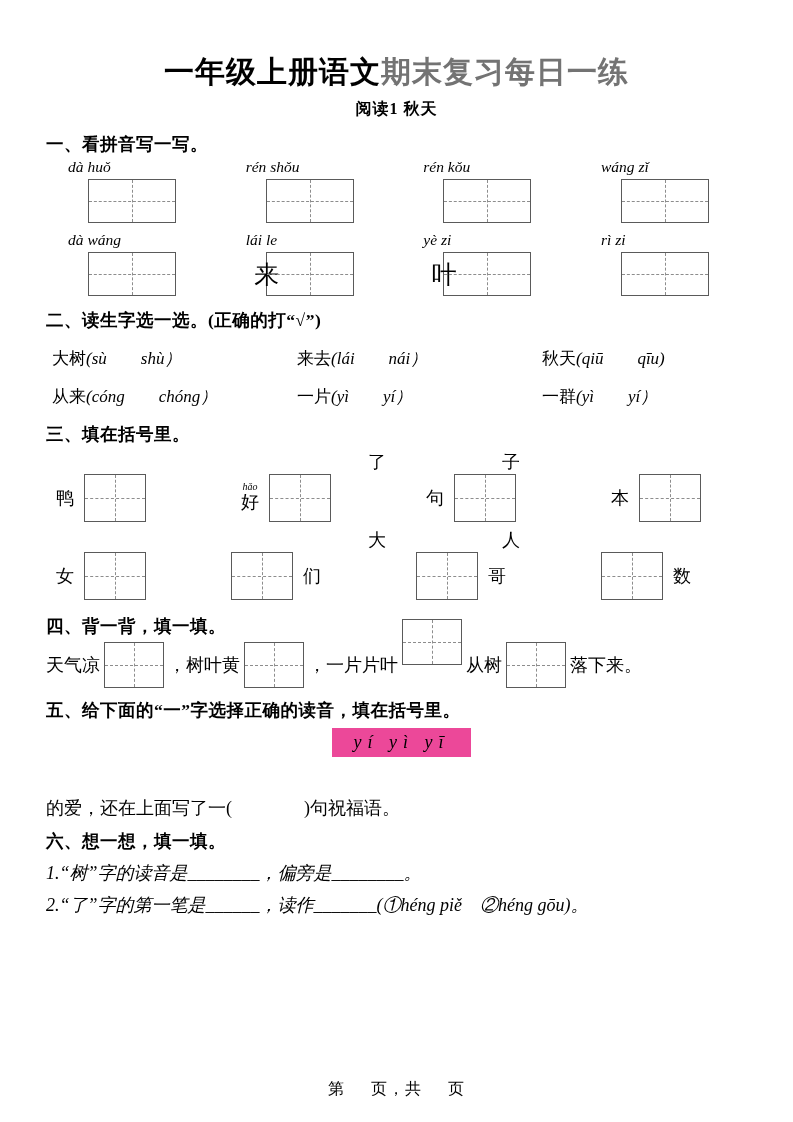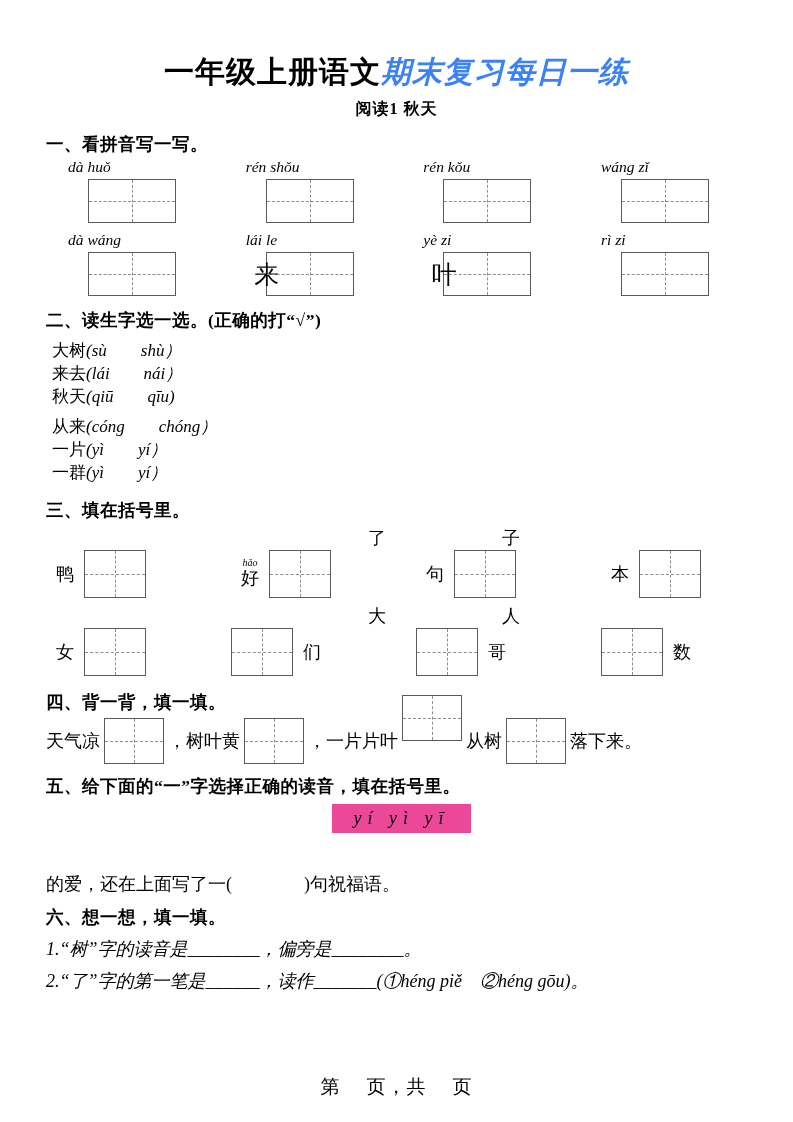--- a/index.html
+++ b/index.html
@@ -26,21 +26,21 @@
   
   .title {
     text-align: center;
     font-size: 30px;
     font-weight: bold;
     letter-spacing: 1px;
     white-space: nowrap;
     margin-top: 16px;
   }
   .title .black { color: #000; }
-  .title .red { color: #3b82f6; font-style: italic; }
+  .title .red { color: #737373; }
   .subtitle {
     text-align: center;
     font-size: 16px;
     font-weight: bold;
     margin-top: 6px;
     letter-spacing: 1px;
   }
 
   
   .sec-head {
@@ -115,24 +115,23 @@
     font-style: italic;
     font-size: 15.5px;
     margin-bottom: 3px;
     white-space: nowrap;
   }
   .ex1-cell .tzg { margin: 0 auto; }
 
   
   .ex2-row {
     display: flex;
-    margin-top: 7px;
+    margin-top: 15px;
     padding-left: 6px;
     font-size: 17px;
-    flex-direction: column;
   }
   .ex2-item {
     white-space: nowrap;
   }
   .ex2-item .py {
     font-style: italic;
     font-family: "Liberation Serif", serif;
   }
   .ex2-item.w1 { width: 245px; }
   .ex2-item.w2 { width: 245px; }
@@ -206,21 +205,21 @@
     font-style: italic;
   }
 
   
   .footer {
     position: absolute;
     left: 0;
     right: 0;
     bottom: 22px;
     text-align: center;
-    font-size: 19px;
+    font-size: 16px;
     letter-spacing: 1px;
   }
   .footer .blank { display: inline-block; width: 26px; }
 </style>
 </head>
 <body>
 
 <div class="page">
 
   <div class="title">

